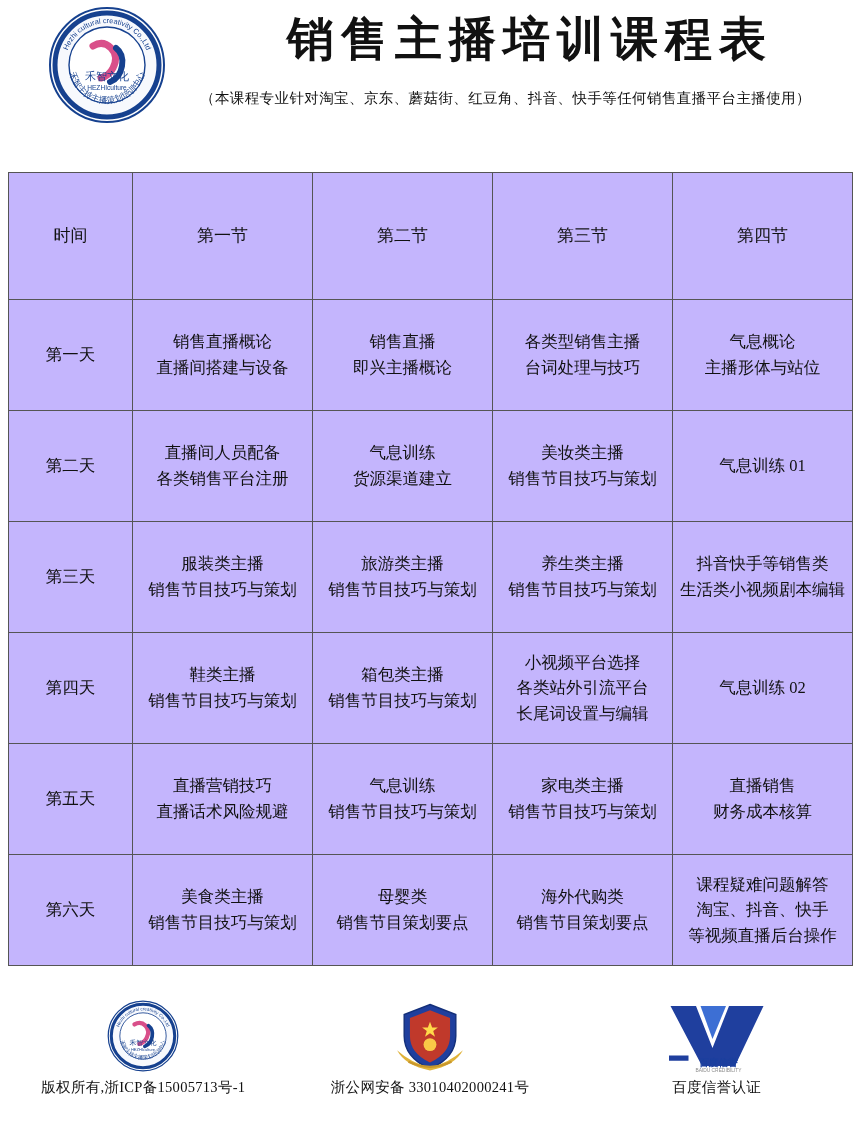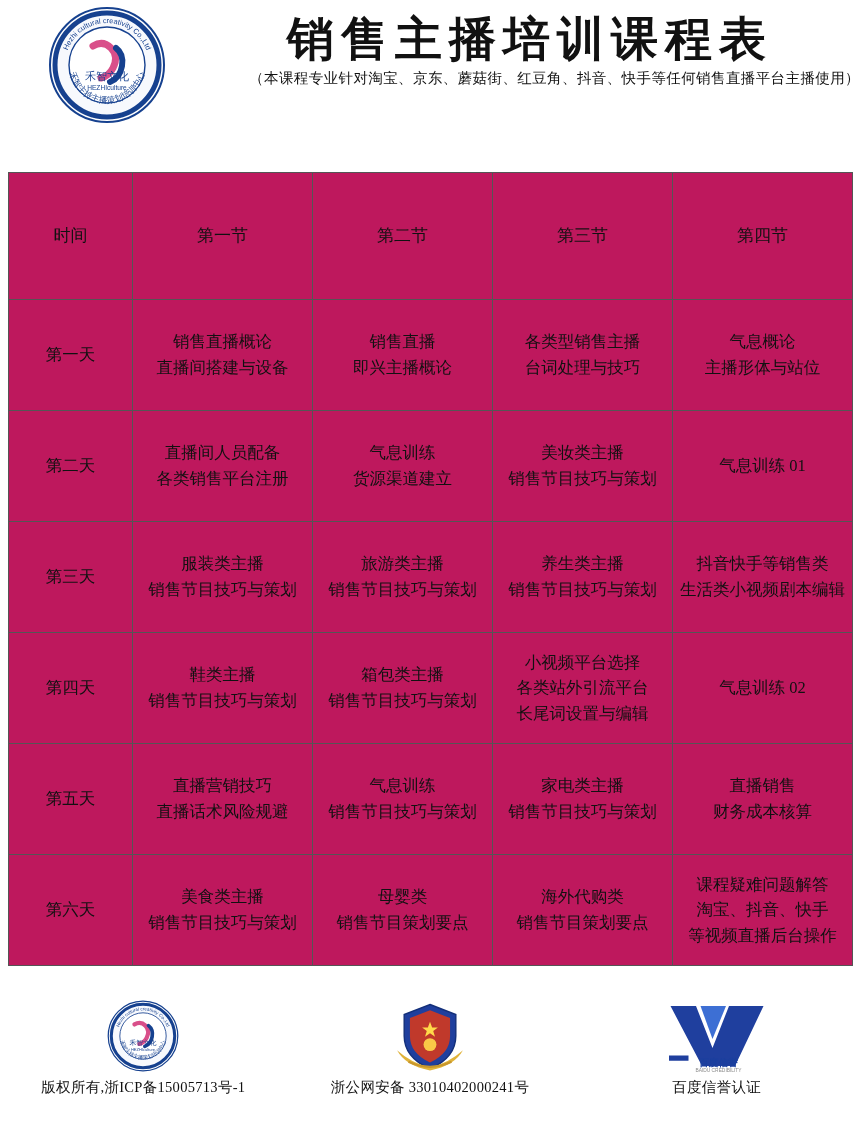--- a/index.html
+++ b/index.html
@@ -47,24 +47,24 @@
     font-family: "DejaVu Serif", "Liberation Serif", serif;
     font-size: 47px;
     font-weight: bold;
     letter-spacing: 7px;
     color: #111111;
     text-align: center;
     line-height: 1.3;
     white-space: nowrap;
   }
   .subtitle {
-    margin-top: 0;
+    margin-top: 20px;
     font-size: 14.5px;
     color: #111111;
-    text-align: right;
+    text-align: left;
     letter-spacing: 0.4px;
     white-space: nowrap;
   }
 
   
   .table-wrap {
     position: absolute;
     left: 8px;
     top: 172px;
     width: 844px;
@@ -77,21 +77,21 @@
   }
   table.schedule td, table.schedule th {
     border: 1px solid #555555;
     text-align: center;
     vertical-align: middle;
     font-size: 16.5px;
     line-height: 1.55;
     color: #111111;
     font-weight: normal;
     padding: 6px 4px;
-    background: #be185d;
+    background: #c4b5fd;
   }
   table.schedule th {
     font-size: 17px;
   }
   col.c-time { width: 124px; }
   col.c-sec  { width: 180px; }
   .row-head-cell {
     font-size: 17px;
   }
   tr.head-row td, tr.head-row th { height: 114px; }

